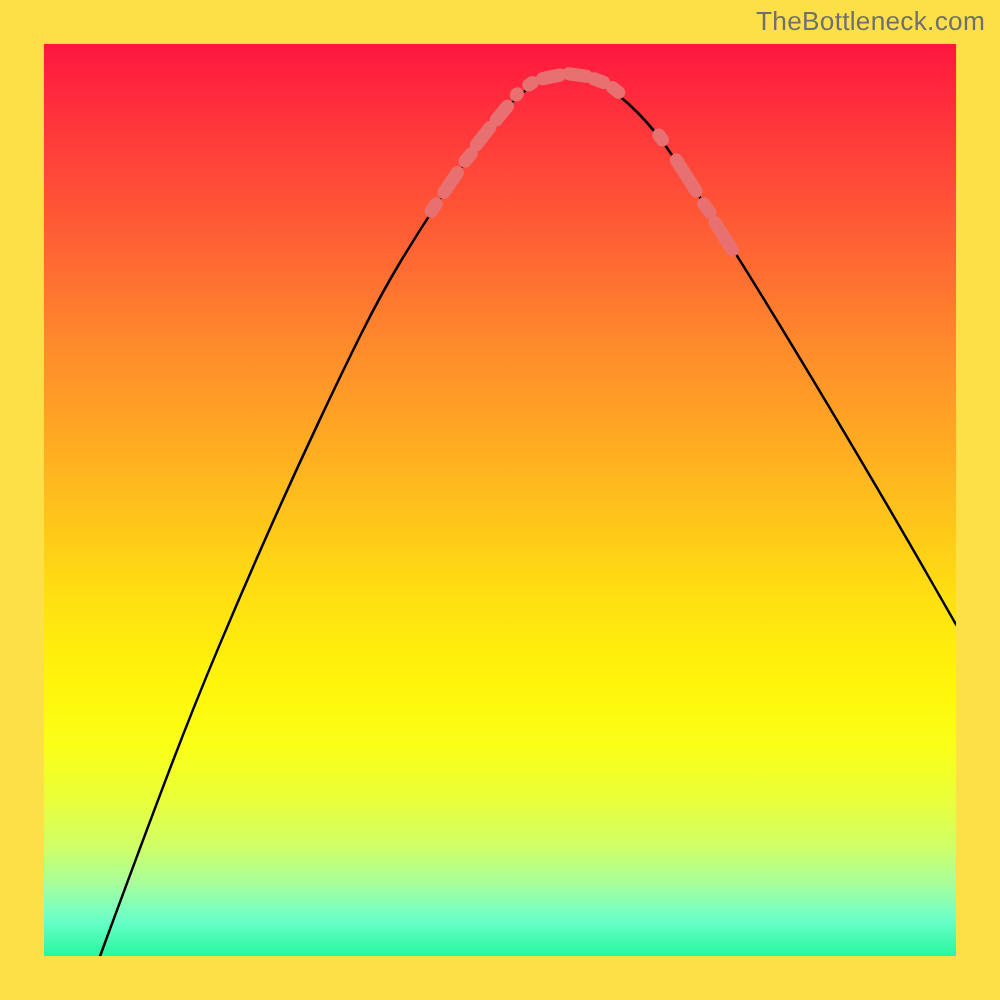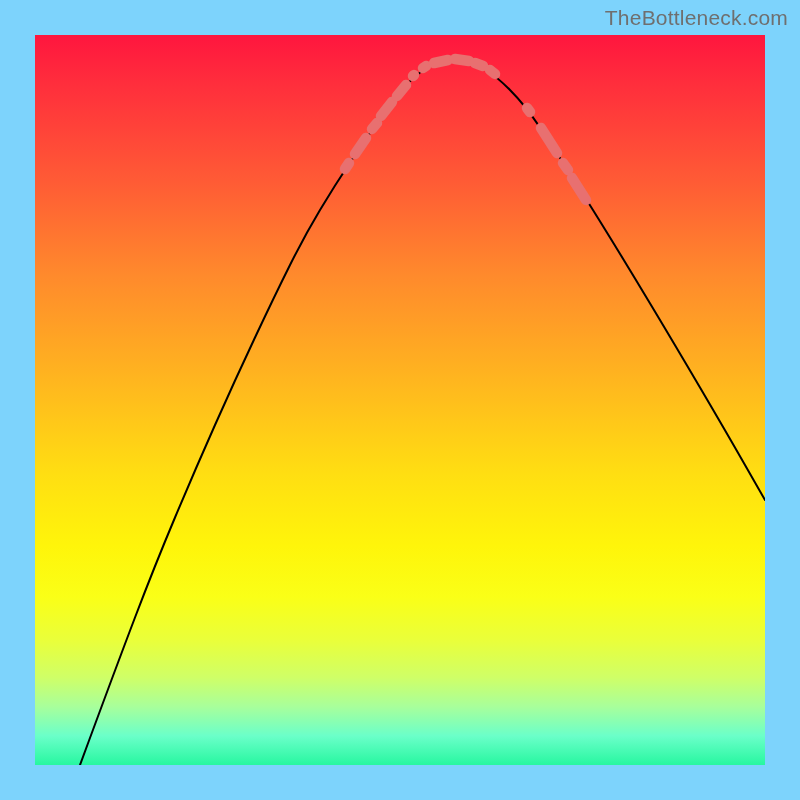--- a/index.html
+++ b/index.html
@@ -10,21 +10,21 @@
     background: #000;
     overflow: hidden;
     font-family: Arial, Helvetica, sans-serif;
   }
   .frame {
     position: absolute;
     top: 0;
     left: 0;
     width: 800px;
     height: 800px;
-    background: #7dd3fc;
+    background: #fde047;
   }
   .watermark {
     position: absolute;
     top: 6px;
     right: 12px;
     color: #6f6f6f;
     font-size: 21px;
     font-weight: 400;
     letter-spacing: 0.2px;
     z-index: 10;

